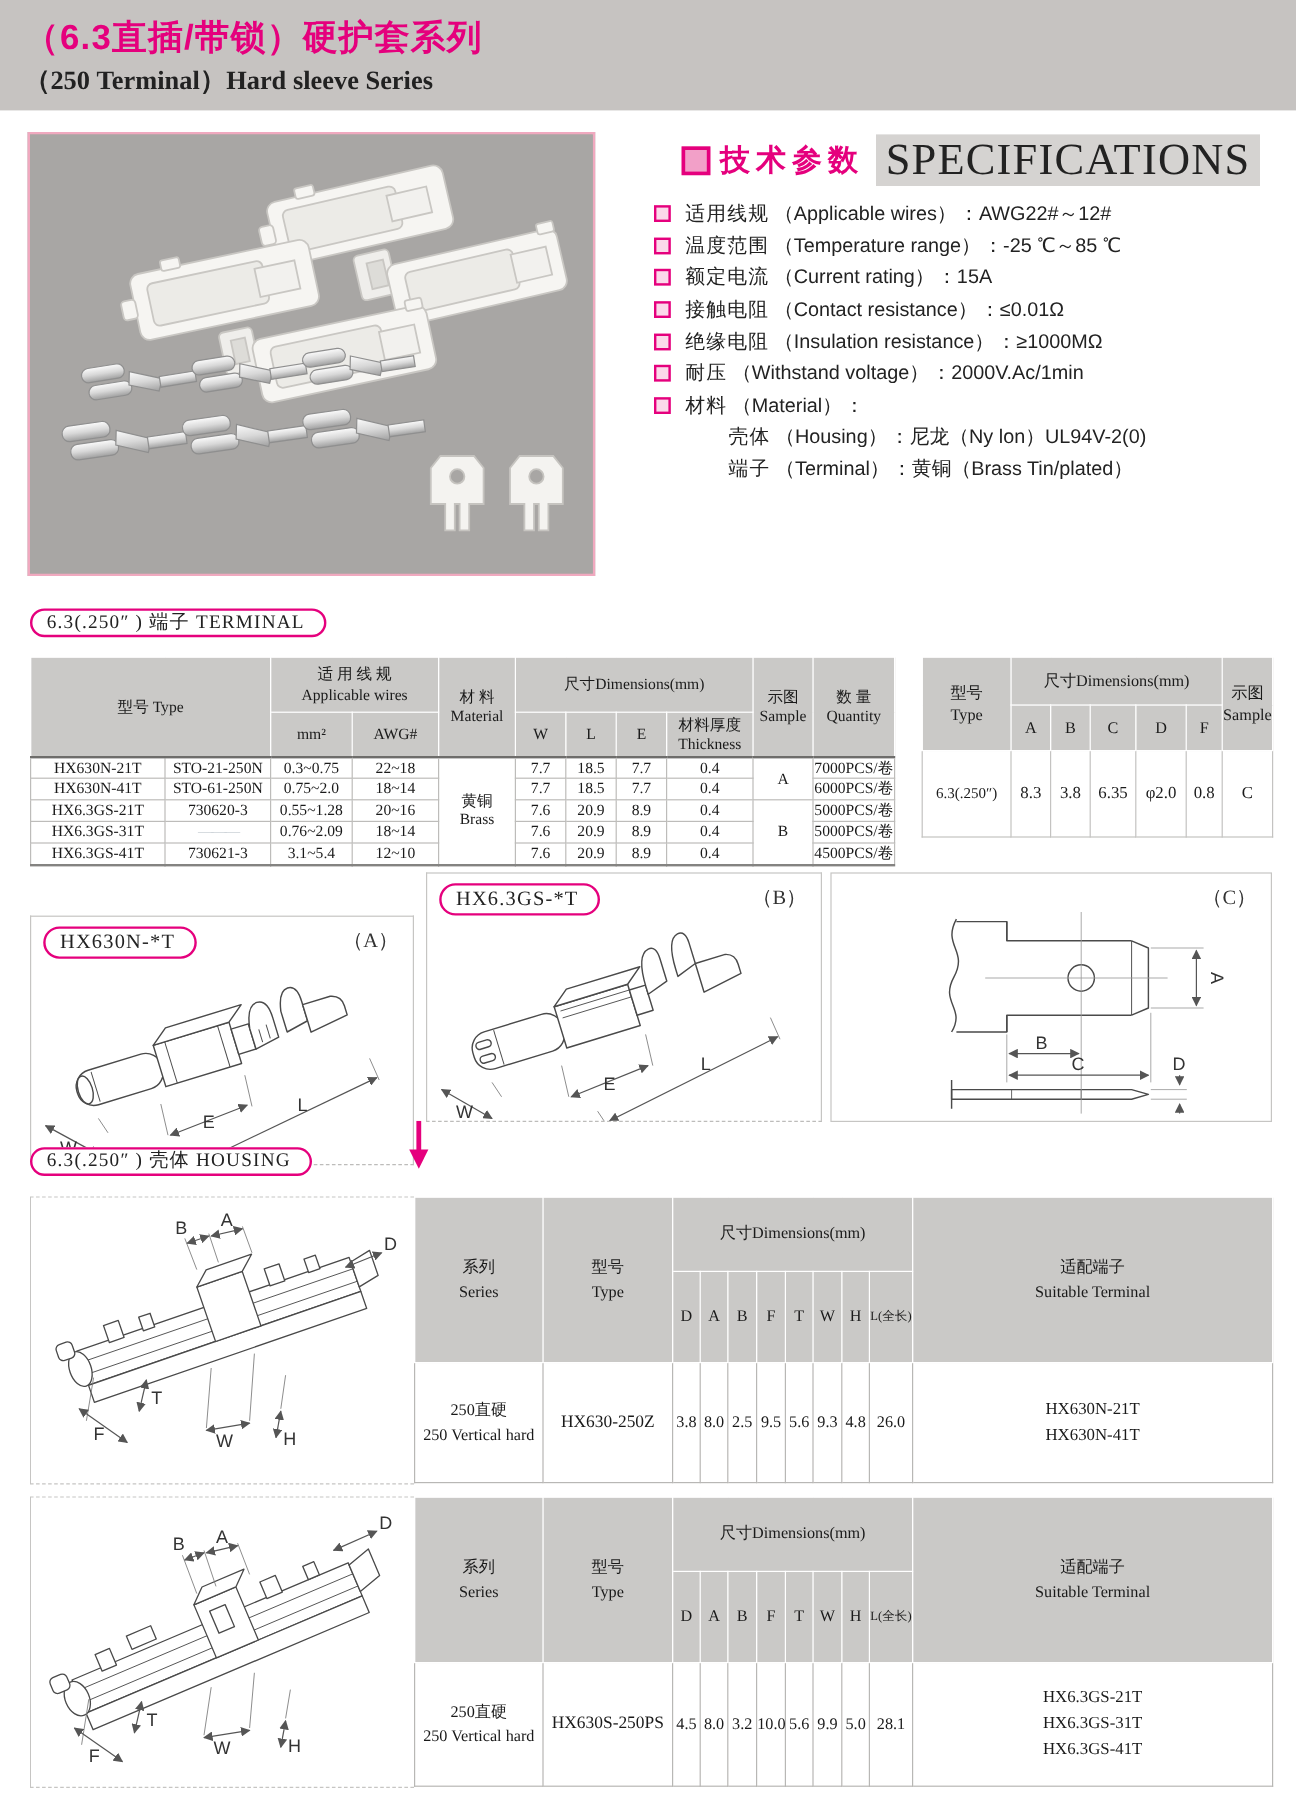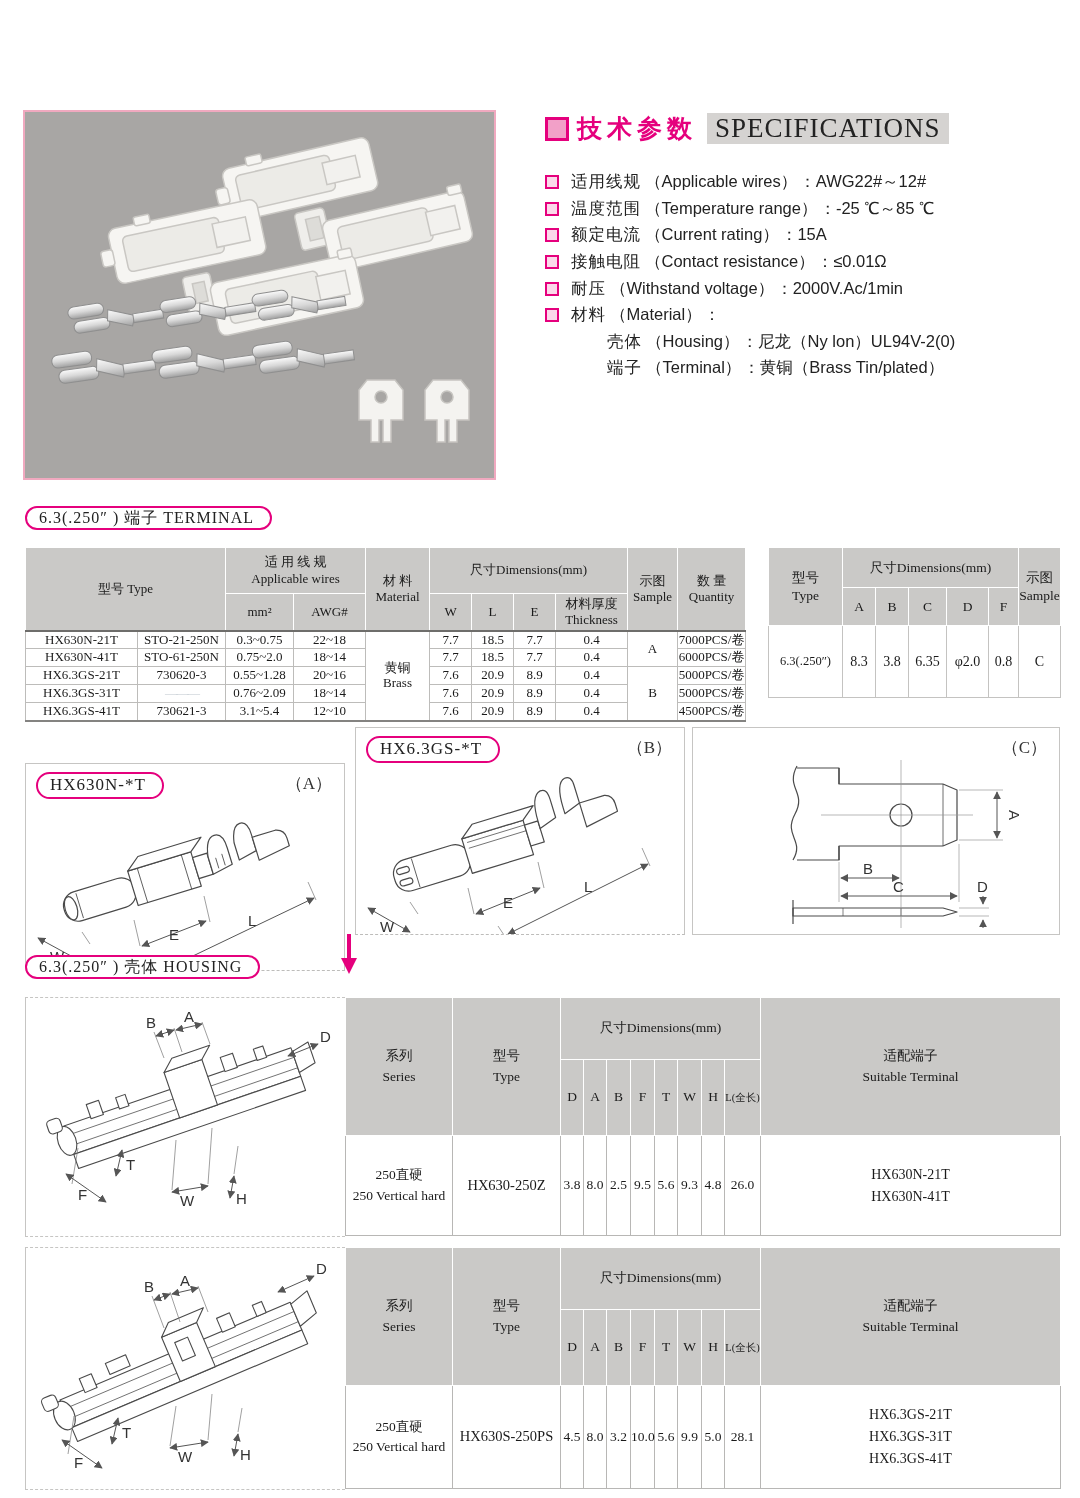--- a/index.html
+++ b/index.html
@@ -13,25 +13,25 @@
             font-size:29px;color:#e5007d;letter-spacing:1px;}
   .title-en{left:20px;top:52px;font-family:"Liberation Serif",serif;font-weight:bold;
             font-size:22px;color:#222;}
 
   
   .photo{left:23px;top:110px;width:473px;height:370px;background:#a8a6a4;
          border:2px solid #f0a9bf;box-sizing:border-box;}
 
   
   .specs{left:545px;top:112px;width:528px;}
-  .spec-head{display:flex;align-items:center;margin-bottom:24px;}
+  .spec-head{display:flex;align-items:center;margin-bottom:10px;justify-content:center;}
   .sqbig{width:18px;height:18px;background:#f2a0c8;border:3px solid #e5007d;margin-right:8px;flex:none;}
   .spec-head-cn{font-family:"Liberation Sans",sans-serif;font-weight:bold;font-size:25px;color:#e5007d;
                 letter-spacing:5px;margin-right:10px;}
-  .spec-head-en{font-family:"Liberation Serif",serif;font-size:27px;color:#222;background:#d5d3d1;
+  .spec-head-en{font-family:"Liberation Serif",serif;font-size:37px;color:#222;background:#d5d3d1;
                 padding:0 8px;letter-spacing:1px;}
   .spec-list{display:flex;flex-direction:column;}
   .spec-item{display:flex;align-items:center;height:26.6px;font-family:"Liberation Sans",sans-serif;
              font-size:16.5px;color:#222;}
   .sq{width:10px;height:10px;background:#fbd9ea;border:2.5px solid #e5007d;margin-right:12px;flex:none;}
   .spec-cn{letter-spacing:1px;margin-right:4px;}
   .spec-en{margin-right:2px;text-align:right;}
   .spec-item.sub{padding-left:62px;}
 
   
@@ -88,20 +88,24 @@
     <linearGradient id="met" x1="0" y1="0" x2="0" y2="1">
       <stop offset="0" stop-color="#fbfbfb"></stop>
         <stop offset="0.5" stop-color="#d8d8d8"></stop>
         <stop offset="1" stop-color="#9f9f9f"></stop>
     </linearGradient>
   </defs>
 </svg>
 
 <div class="page">
 
+  <div class="abs band">
+    <div class="abs title-cn">（6.3直插/带锁）硬护套系列</div>
+    <div class="abs title-en">（250 Terminal）Hard sleeve Series</div>
+  </div>
 
   <div class="abs photo">
     <svg width="469" height="366" viewBox="0 0 469 366">
       <rect x="0" y="0" width="469" height="366" fill="#a8a6a4"></rect>
 
       <g transform="translate(196,58) rotate(-13)" stroke="#c9c7c3" stroke-width="1.5">
         <rect x="0" y="0" width="150" height="54" rx="8" fill="#f6f5f2"></rect>
         <rect x="12" y="9" width="96" height="36" rx="5" fill="#ecebe7"></rect>
         <rect x="100" y="16" width="34" height="22" fill="#f2f1ee"></rect>
         <rect x="26" y="-7" width="16" height="9" rx="2" fill="#f6f5f2"></rect>
@@ -212,20 +216,26 @@
         <span class="sq"></span>
         <span class="spec-cn">额定电流</span>
         <span class="spec-en">（Current rating）</span>
         <span class="spec-val">：15A</span>
       </div>
       <div class="spec-item">
         <span class="sq"></span>
         <span class="spec-cn">接触电阻</span>
         <span class="spec-en">（Contact resistance）</span>
         <span class="spec-val">：≤0.01Ω</span>
+      </div>
+      <div class="spec-item">
+        <span class="sq"></span>
+        <span class="spec-cn">绝缘电阻</span>
+        <span class="spec-en">（Insulation resistance）</span>
+        <span class="spec-val">：≥1000MΩ</span>
       </div>
       <div class="spec-item">
         <span class="sq"></span>
         <span class="spec-cn">耐压</span>
         <span class="spec-en">（Withstand voltage）</span>
         <span class="spec-val">：2000V.Ac/1min</span>
       </div>
       <div class="spec-item">
         <span class="sq"></span>
         <span class="spec-cn">材料</span>

